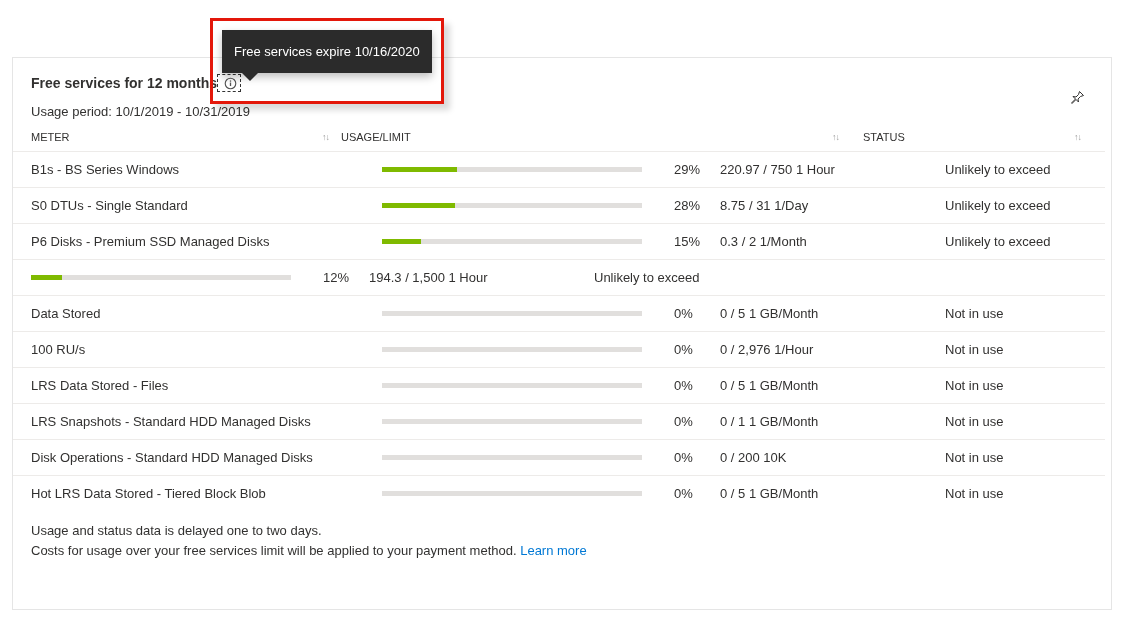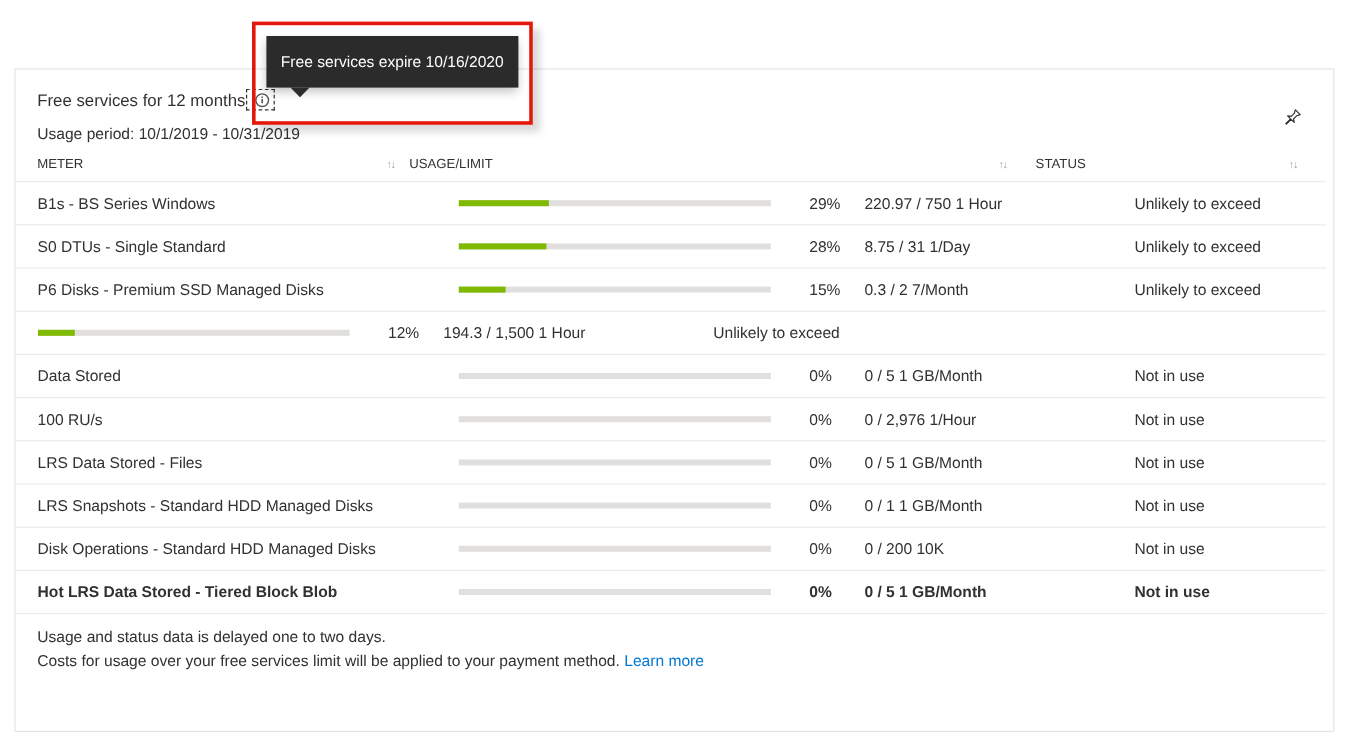--- a/index.html
+++ b/index.html
@@ -7,21 +7,21 @@
     .canvas { width: 1126px; height: 624px; position: relative; padding: 12px; }
     .highlight-box {
       position: absolute; left: 210px; top: 18px; width: 234px; height: 86px;
       border: 3px solid #e3170a; pointer-events: none; z-index: 5;
       box-shadow: 6px 6px 6px rgba(0,0,0,0.15);
     }
     .panel {
       border: 1px solid #e5e5e5; width: 1100px; height: 553px; margin-top: 45px; position: relative; padding: 16px 0 0 0;
     }
     .panel-header { display: flex; align-items: center; padding: 0 18px 0 18px; position: relative; }
-    .panel-title { font-size: 14px; font-weight: 400; }
+    .panel-title { font-size: 14px; font-weight: 700; }
     .info-icon {
       width: 14px; height: 14px; border-radius: 50%;
       display: inline-flex; align-items: center; justify-content: center;
       font-size: 10px; font-weight: 700; color: #444; margin-left: 4px;
     }
     .info-icon-wrap { border: 1px dashed #333; padding: 1px 2px; display:inline-flex; }
     .tooltip {
       position: absolute; left: 222px; top: 30px; background: #2b2b2b; color: #fff;
       font-size: 13px; padding: 14px 12px; z-index: 10; box-shadow: 0 4px 8px rgba(0,0,0,0.25);
     }
@@ -43,21 +43,21 @@
     .col-usage { width: 510px; position:relative; }
     .col-status { flex: 1; padding-left: 12px; position:relative; }
     .sort { 
       position:absolute; right:12px; top:1px; color:#a0a0a0; font-size:9px; letter-spacing:-1px;
     }
     .scroll-area { height: 360px; overflow-y: scroll; padding: 0 6px 0 0; }
     .scroll-area::-webkit-scrollbar { width: 14px; }
     .scroll-area::-webkit-scrollbar-track { background: #f4f4f4; }
     .scroll-area::-webkit-scrollbar-thumb { background: #c8c8c8; }
     .row { display: flex; align-items: center; padding: 10px 18px; border-top: 1px solid #edebe9; gap: 41px; }
-    .row:last-child { border-bottom: 1px solid #edebe9; font-weight: bold; }
+    .row:last-child { border-bottom: 1px solid #edebe9; }
     .cell-meter { width: 310px; font-size: 13px; }
     .cell-usage { width: 510px; display: flex; align-items: center; }
     .cell-status { flex:1; font-size: 13px; padding-left:12px;}
     .bar-track { width: 260px; height: 5px; background: #e1dfdd; position: relative; }
     .bar-fill { height: 5px; background: #7fba00; position: absolute; left: 0; top: 0; }
     .pct { margin-left: 32px; width: 46px; text-align: left; font-size: 13px; }
     .usage-lim { flex:1; }
     .footer { padding: 10px 18px; font-size: 13px; line-height: 1.5; }
     .link { color: #0078d4; cursor: pointer; }
   </style>
@@ -130,21 +130,21 @@
           </div>
           <div class="cell-status">Unlikely to exceed</div>
         </div>
         <div class="row">
           <div class="cell-meter">P6 Disks - Premium SSD Managed Disks</div>
           <div class="cell-usage">
             <div class="bar-track">
               <div class="bar-fill" style="width: 15%;"></div>
             </div>
             <div class="pct">15%</div>
-            <div class="usage-lim">0.3 / 2 7/Month</div>
+            <div class="usage-lim">0.3 / 2 1/Month</div>
           </div>
           <div class="cell-status">Unlikely to exceed</div>
         </div>
         <div class="row">
           <div class="cell-usage">
             <div class="bar-track">
               <div class="bar-fill" style="width: 12%;"></div>
             </div>
             <div class="pct">12%</div>
             <div class="usage-lim">194.3 / 1,500 1 Hour</div>

